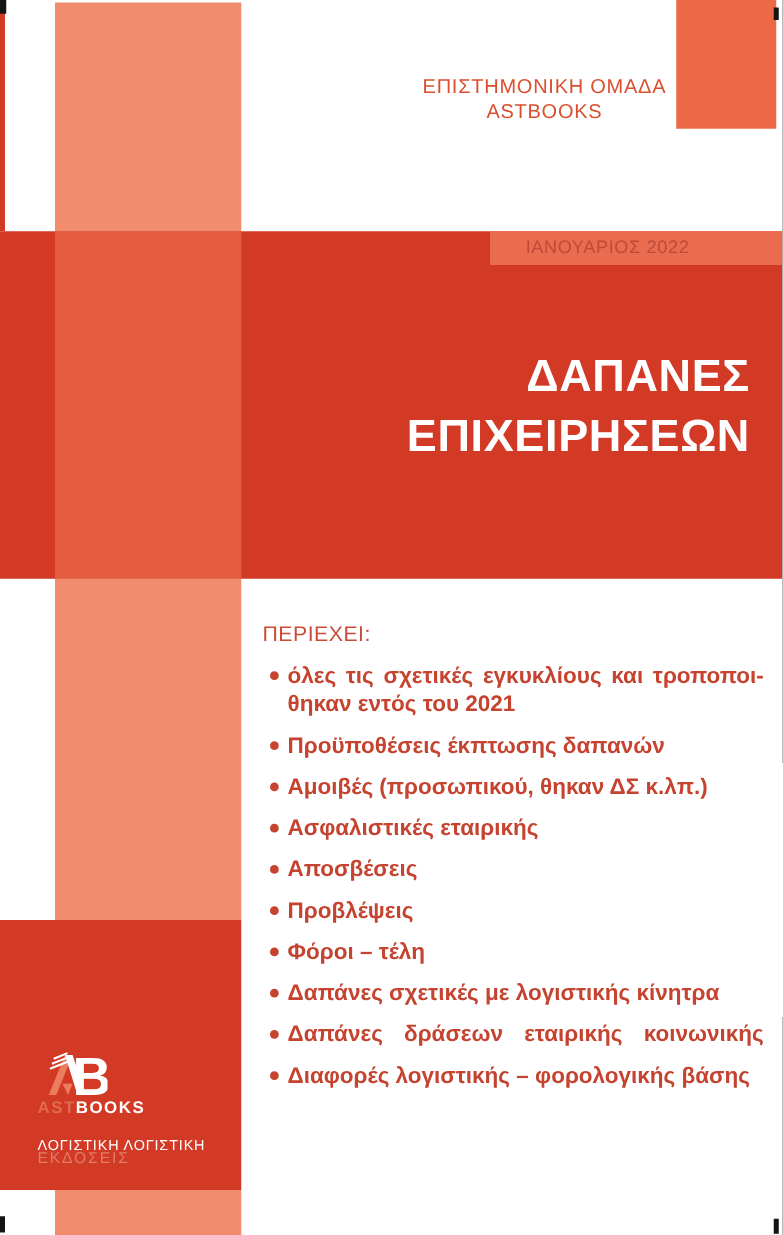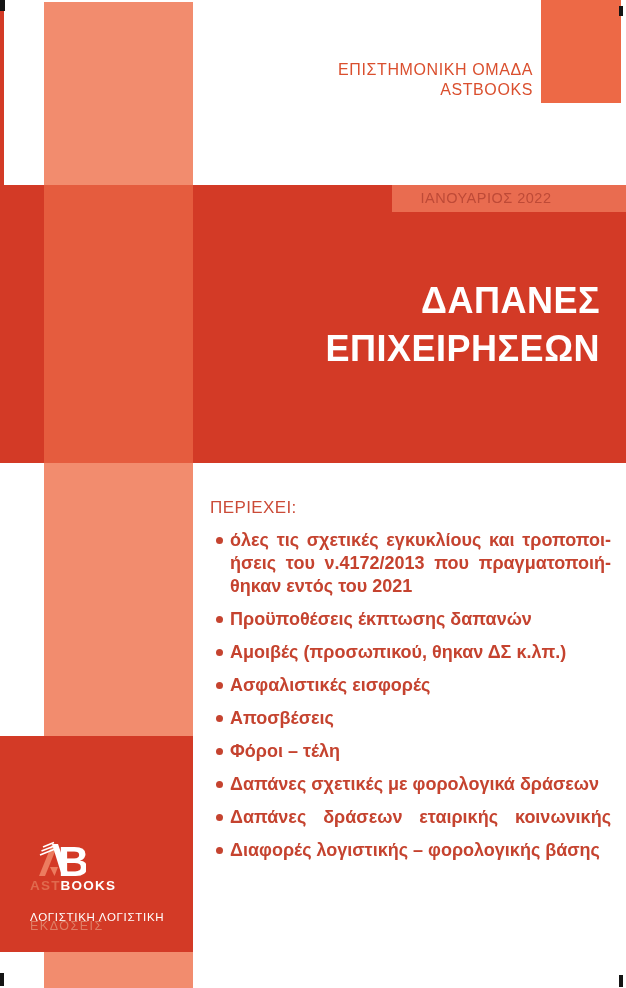--- a/index.html
+++ b/index.html
@@ -32,21 +32,21 @@
   .logo-block{position:absolute;left:0;top:736px;width:193px;height:216px;background:var(--red);}
   .bottom-strip{position:absolute;left:44px;top:952px;width:149px;height:36px;background:var(--salmon);}
   .crop{position:absolute;background:#141414;}
   .crop.tl{left:0;top:0;width:5px;height:11px;}
   .crop.tr{left:619px;top:6px;width:4px;height:10px;}
   .crop.bl{left:0;top:973px;width:4px;height:13px;}
   .crop.br{left:619px;top:975px;width:4px;height:12px;}
 
   
   .meta{
-    position:absolute;right:93px;top:60px;text-align:right;
+    position:absolute;right:93px;top:60px;text-align:center;
     color:var(--meta);font-size:16px;line-height:20px;letter-spacing:0.6px;
   }
 
   
   .issue-badge{
     position:absolute;left:392px;top:185px;width:234px;height:27px;
     background:var(--janbox);box-sizing:border-box;padding-right:46px;
     text-align:center;line-height:27px;font-size:14.5px;letter-spacing:0.5px;
     color:var(--jantext);
   }
@@ -118,46 +118,49 @@
   <div class="title">
     <div>ΔΑΠΑΝΕΣ</div>
     <div>ΕΠΙΧΕΙΡΗΣΕΩΝ</div>
   </div>
 
   <div class="contents-heading">ΠΕΡΙΕΧΕΙ:</div>
   <ul class="contents-list">
       <li class="bullet-item">
         <span class="dot"></span>
         <div class="bl fill">όλες τις σχετικές εγκυκλίους και τροποποι-</div>
-        <div class="bl fill">ήσεις του ν.4172/2013 που πραγματοποιή-</div>
         <div class="bl">θηκαν εντός του 2021</div>
       </li>
       <li class="bullet-item">
         <span class="dot"></span>
         <div class="bl">Προϋποθέσεις έκπτωσης δαπανών</div>
       </li>
       <li class="bullet-item">
         <span class="dot"></span>
         <div class="bl">Αμοιβές (προσωπικού, θηκαν ΔΣ κ.λπ.)</div>
       </li>
       <li class="bullet-item">
         <span class="dot"></span>
-        <div class="bl">Ασφαλιστικές εισφορές</div>
+        <div class="bl">Ασφαλιστικές εταιρικής</div>
       </li>
       <li class="bullet-item">
         <span class="dot"></span>
         <div class="bl">Αποσβέσεις</div>
       </li>
       <li class="bullet-item">
         <span class="dot"></span>
+        <div class="bl">Προβλέψεις</div>
+      </li>
+      <li class="bullet-item">
+        <span class="dot"></span>
         <div class="bl">Φόροι – τέλη</div>
       </li>
       <li class="bullet-item">
         <span class="dot"></span>
-        <div class="bl">Δαπάνες σχετικές με φορολογικά δράσεων</div>
+        <div class="bl">Δαπάνες σχετικές με λογιστικής κίνητρα</div>
       </li>
       <li class="bullet-item">
         <span class="dot"></span>
         <div class="bl fill">Δαπάνες δράσεων εταιρικής κοινωνικής</div>
       </li>
       <li class="bullet-item">
         <span class="dot"></span>
         <div class="bl">Διαφορές λογιστικής – φορολογικής βάσης</div>
       </li>
     </ul>

